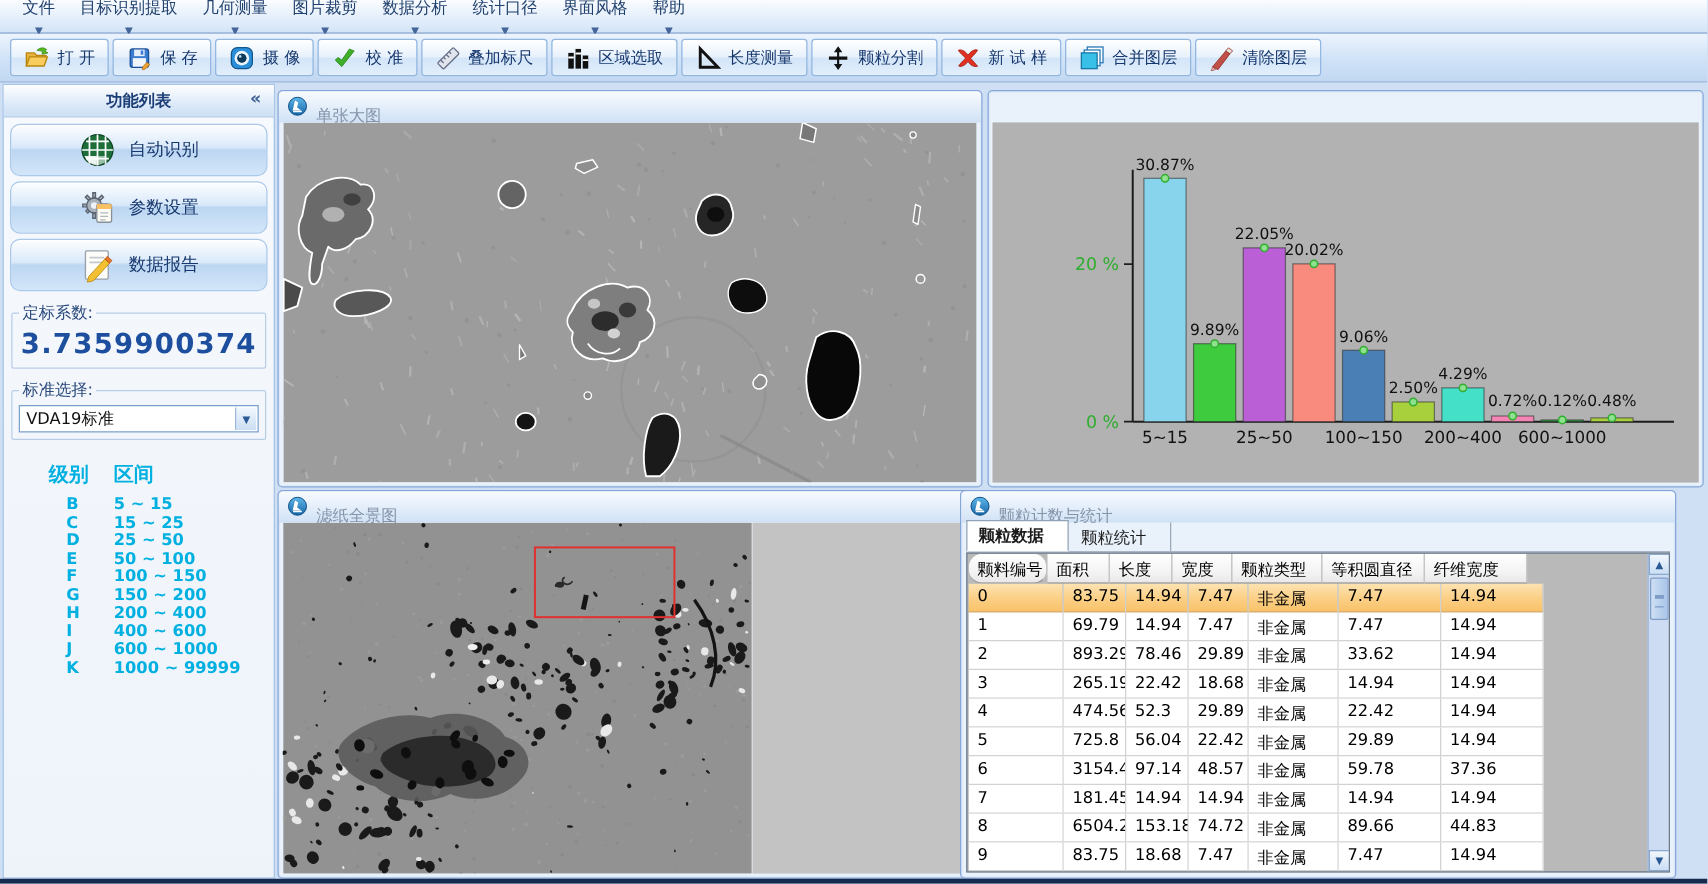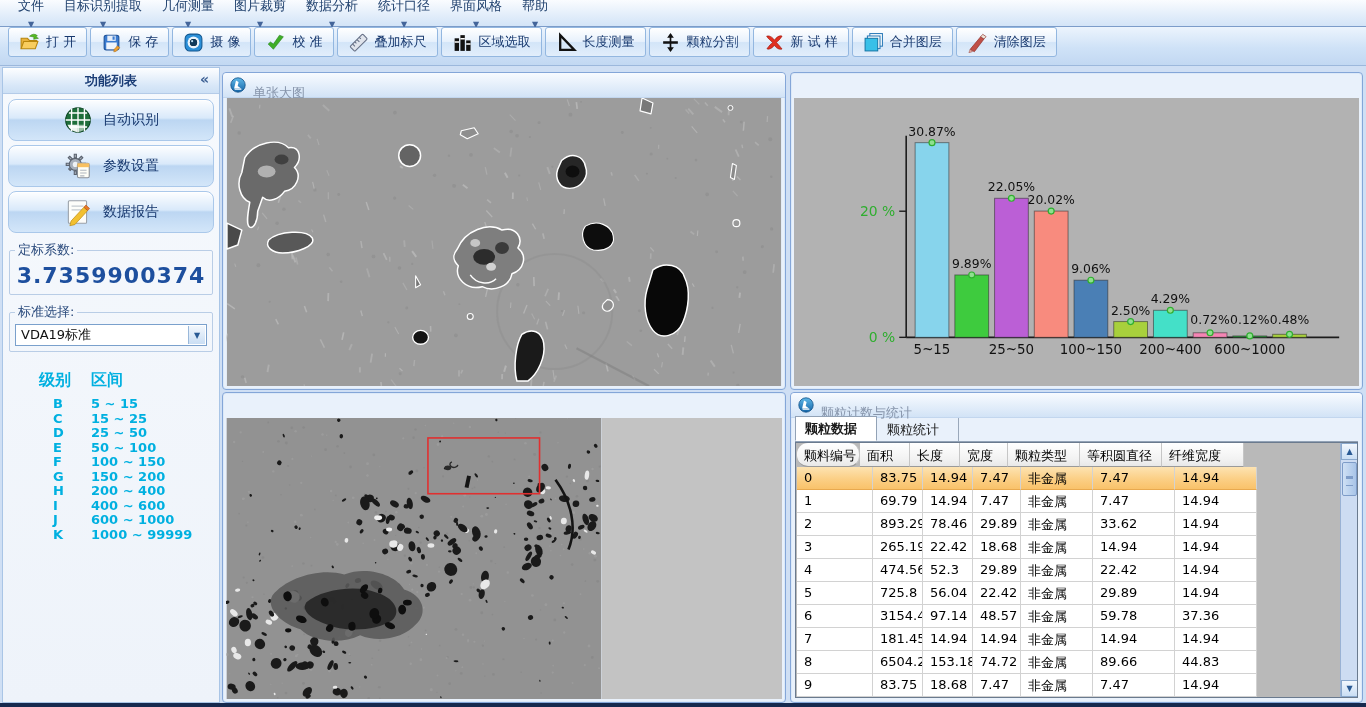--- a/index.html
+++ b/index.html
@@ -11,21 +11,21 @@
   #menubar { position:absolute; left:0; top:0; width:1366px; height:27px;
     background:linear-gradient(#fafcff,#e2edfa 60%,#d3e4f7);
     border-bottom:1px solid #7c9cc9; display:flex; align-items:center; padding-left:8px; }
   .menu-item { display:flex; align-items:center; gap:5px; padding:3px 10px; color:#20416e;
     font-size:13px; cursor:default;flex-direction:column; }
   .menu-item .arr { font-size:8px; color:#44659a; }
 
   
   #toolbar { position:absolute; left:0; top:27px; width:1366px; height:39px;
     background:linear-gradient(#ecf4fd,#cfe2f7 55%,#c2d8f2);
-    border-bottom:1px solid #9cb8dc; display:flex; padding-left:8px; gap:3px; }
+    border-bottom:1px solid #9cb8dc; display:flex; align-items:center; padding-left:8px; gap:3px; }
   .tb-btn { height:30px; display:flex; align-items:center; gap:6px; padding:0 10px;
     border:1px solid #93b7e0; border-radius:3px; color:#17386e; font-size:13px;
     background:linear-gradient(#ffffff,#e7f1fc 48%,#d3e5f8 52%,#e2eefb); cursor:default; }
   .tb-btn svg { width:21px; height:21px; }
 
   
   #sidebar { position:absolute; left:2px; top:67px; width:218px; height:636px;
     background:linear-gradient(#f6f9fd,#eef3fa); border:1px solid #a9c5e6; }
   .sb-header { height:26px; background:linear-gradient(#fdfeff,#d8e7f8 70%,#cde0f5);
     border-bottom:1px solid #b4cbe8; display:flex; align-items:center; justify-content:center;
@@ -62,21 +62,21 @@
   .phd { height:25px; display:flex; align-items:center; gap:7px; padding-left:7px;
     background:linear-gradient(#f8fbff,#dcea f9 60%,#d2e3f6);
     background:linear-gradient(#f8fbff,#d2e3f6); border-bottom:1px solid #c2d6ee;
     border-radius:4px 4px 0 0; }
   .ptitle { color:#8694aa; font-size:13px;margin-top:16px; }
   .pico svg { width:16px; height:16px; display:block; }
   .pbody { position:absolute; left:3px; right:3px; top:25px; bottom:3px; overflow:hidden; }
   #p-single { left:222px; top:72px;  width:564px; height:318px; }
   #p-dist   { left:790px; top:72px;  width:573px; height:318px; }
   #p-pano   { left:222px; top:392px; width:564px; height:311px; }
-  #p-stats  { left:790px; top:392px; width:573px; height:311px; }
+  #p-stats  { left:768px; top:392px; width:573px; height:311px; }
   #pano-body { display:flex; }
   #pano-fill { flex:1; background:#c3c3c3; }
   #chart-body { background:#b2b2b2; }
 
   
   #tabs-row { position:absolute; left:4px; top:25px; height:24px; right:4px; display:flex;
     align-items:flex-end; background:transparent; border-bottom:1px solid #92a2b6; }
   .tab { font-size:13px; color:#1a1a1a; padding:3px 19px 2px 9px; margin-right:1px;
     border-right:1px solid #9aa8ba; cursor:default; }
   .tab.active { background:#fff; border:1px solid #92a2b6; border-bottom:1px solid #fff;
@@ -662,20 +662,36 @@
         <text x="498" y="228" text-anchor="middle" font-size="12.5" fill="#111">0.48%</text>
         <text x="138" y="258" text-anchor="middle" font-size="13.5" fill="#111">5~15</text>
         <text x="218" y="258" text-anchor="middle" font-size="13.5" fill="#111">25~50</text>
         <text x="298" y="258" text-anchor="middle" font-size="13.5" fill="#111">100~150</text>
         <text x="378" y="258" text-anchor="middle" font-size="13.5" fill="#111">200~400</text>
         <text x="458" y="258" text-anchor="middle" font-size="13.5" fill="#111">600~1000</text>
       </svg></div>
 </div>
 
 <div class="panel" id="p-pano">
+  <div class="phd">
+    <span class="pico">
+        <svg viewBox="0 0 16 16">
+          <defs>
+            <linearGradient id="pg" x1="0" y1="0" x2="0" y2="1">
+              <stop offset="0" stop-color="#5fb8e8"></stop>
+              <stop offset="1" stop-color="#1565a8"></stop>
+            </linearGradient>
+          </defs>
+          <circle cx="8" cy="8" r="7.2" fill="url(#pg)" stroke="#0e4f86" stroke-width=".8"></circle>
+          <path d="M6,3.4 l2.6,1.5 -.9,4.1 3.4,2.4 h-7 z" fill="#fff"></path>
+          <path d="M4.6,12.2 h6.8" stroke="#fff" stroke-width="1.1"></path>
+        </svg>
+      </span>
+    <span class="ptitle">滤纸全景图</span>
+  </div>
   <div class="pbody" id="pano-body">
     <div id="pano-img" style="width: 376px;"><svg viewBox="0 0 376 282" width="376" height="100%">
           <rect x="0" y="0" width="376" height="282" fill="#929292"></rect>
           <circle cx="226.01501072198153" cy="126.41793763730675" r="1.3672192141413688" fill="#a2a2a2" opacity="0.6"></circle>
           <circle cx="65.73002592846751" cy="148.49909689603373" r="0.8459051948972046" fill="#a2a2a2" opacity="0.6"></circle>
           <circle cx="325.41846776381135" cy="133.19340953836218" r="0.8249313608044758" fill="#a2a2a2" opacity="0.6"></circle>
           <circle cx="280.39732443355024" cy="86.57442678697407" r="0.7775284541537986" fill="#a2a2a2" opacity="0.6"></circle>
           <circle cx="258.16611873731017" cy="172.19509335653856" r="0.6034586567664518" fill="#868686" opacity="0.6"></circle>
           <circle cx="314.8388721421361" cy="14.441013095900416" r="1.1330915914848447" fill="#868686" opacity="0.6"></circle>
           <circle cx="100.37545105628669" cy="17.422352666035295" r="0.7671201064484194" fill="#a2a2a2" opacity="0.6"></circle>

